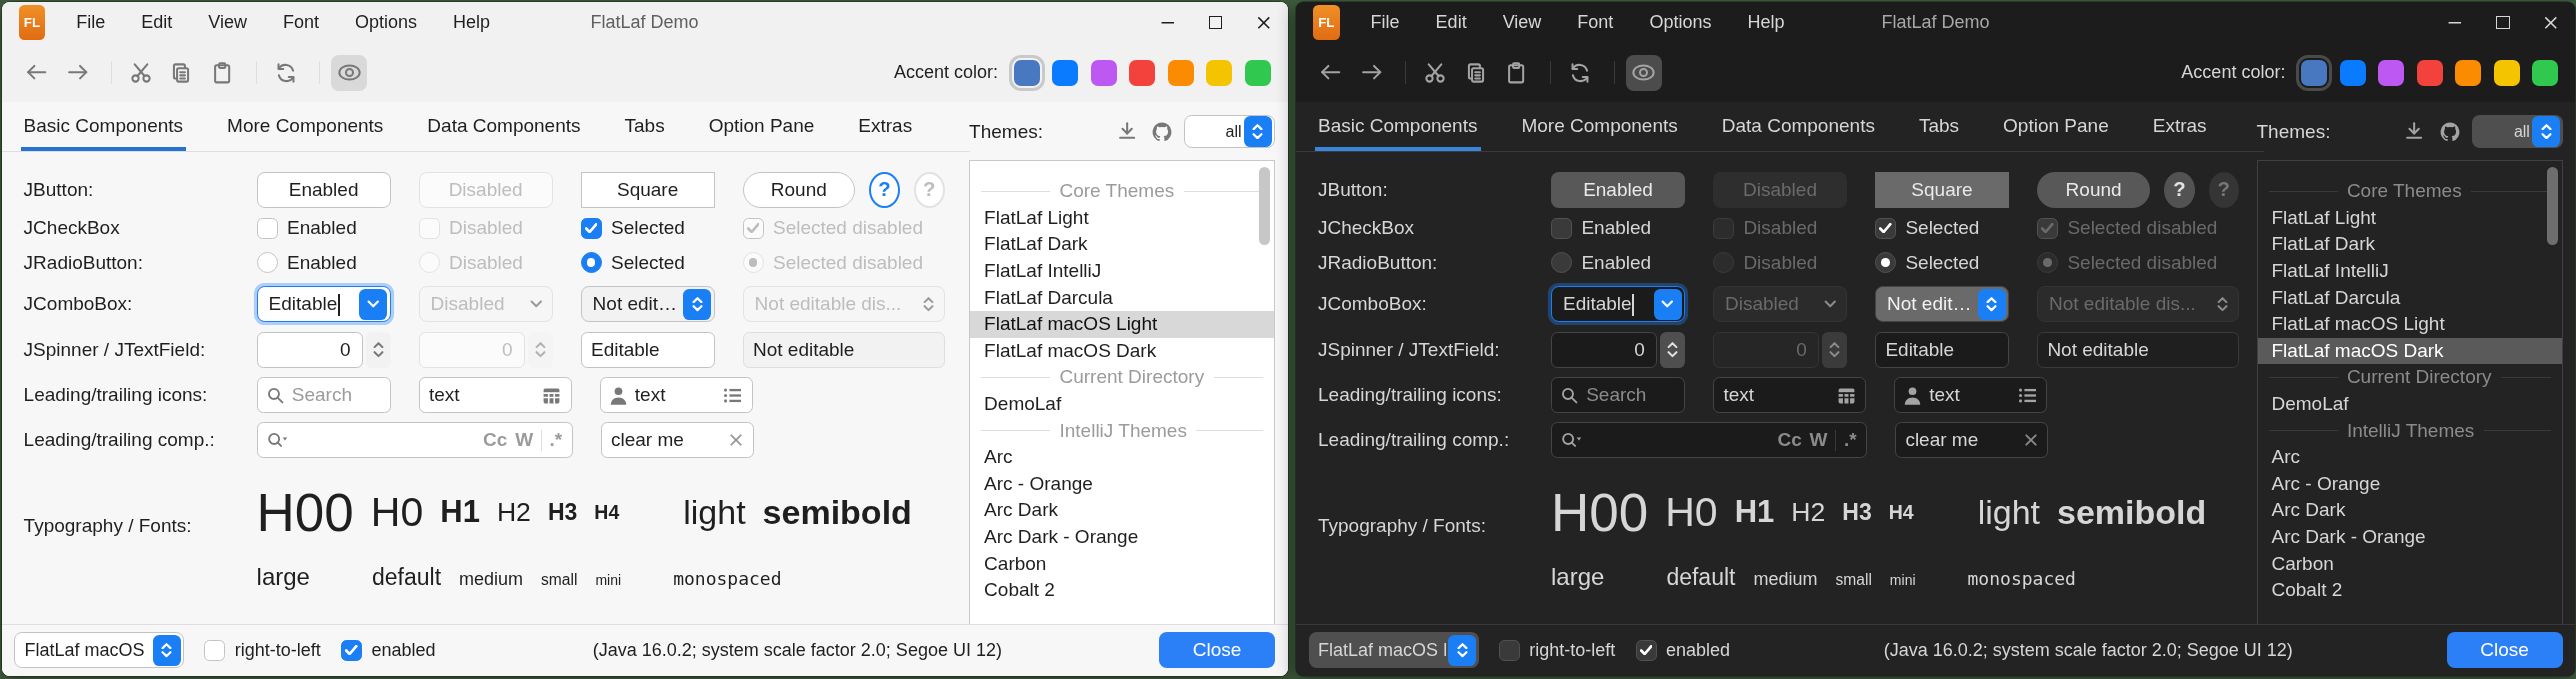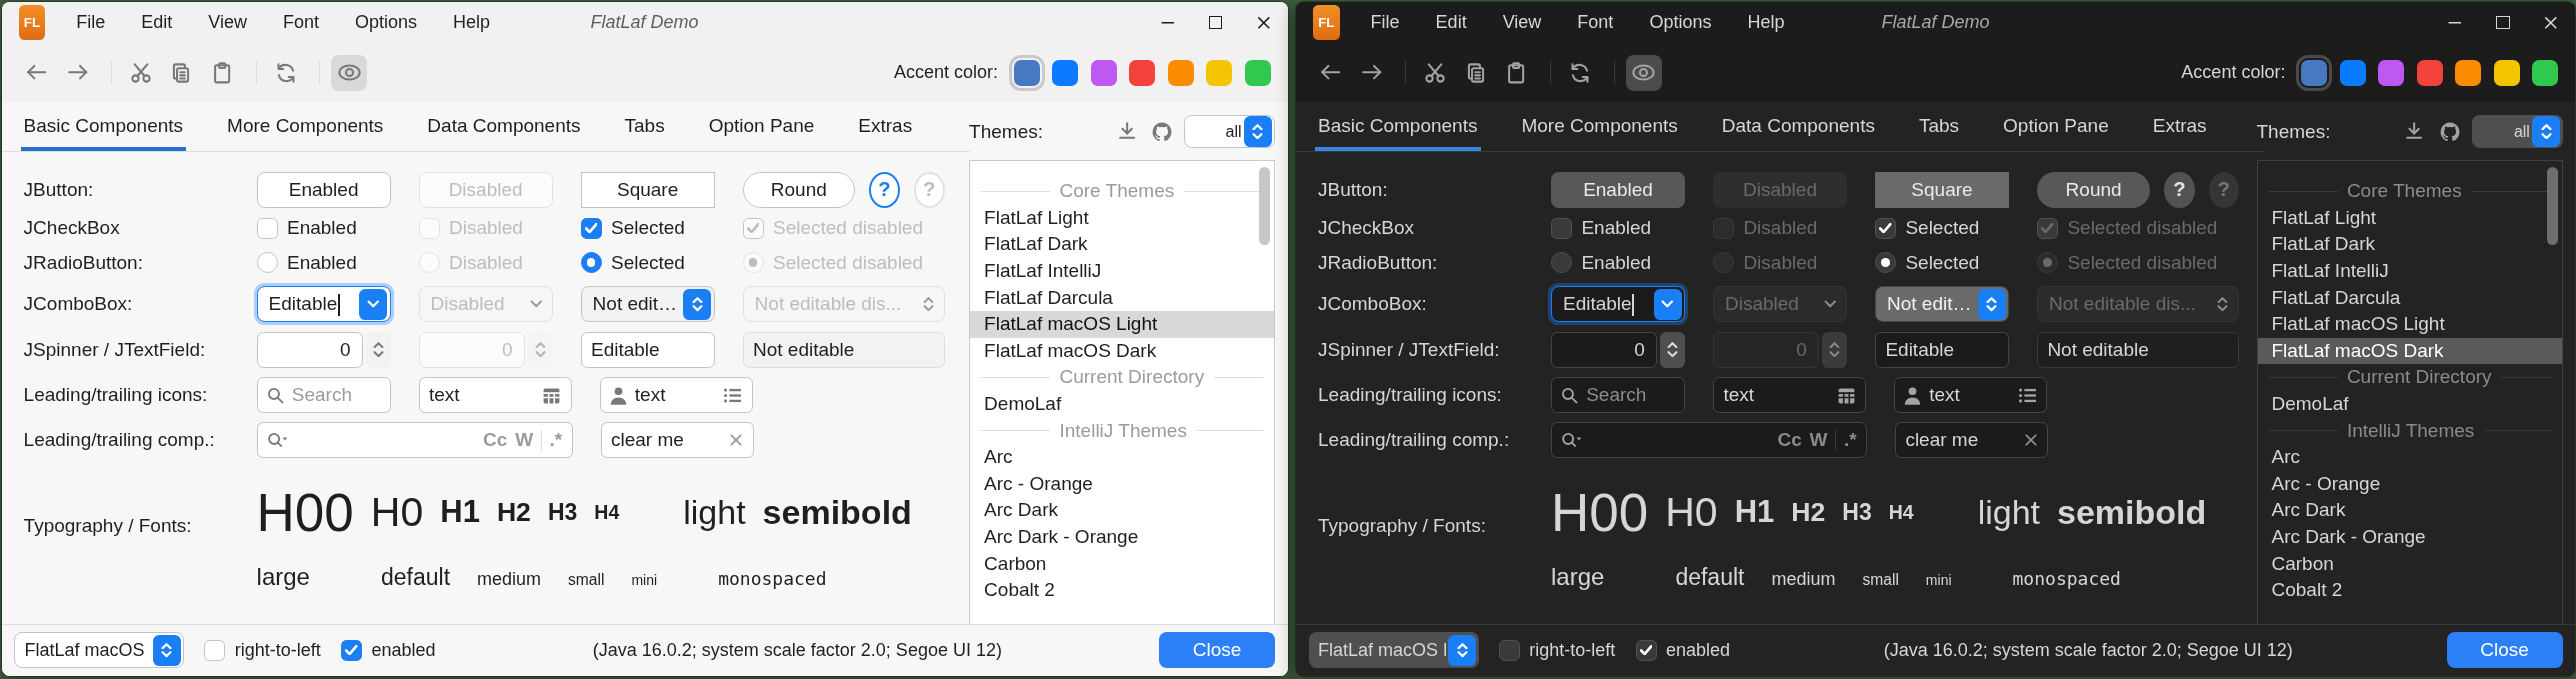--- a/index.html
+++ b/index.html
@@ -43,21 +43,21 @@
   .window.light { left:1.6px; width:1286px; }
   .window.dark  { left:1296px; width:1279px; }
 
   
   .titlebar { height:42px; background:var(--chrome); display:flex; align-items:center; position:relative; }
   .logo { width:26.6px; height:35px; margin-left:17px; border-radius:5.5px;
           background:linear-gradient(180deg,#f09027,#e06c12); color:#fff;
           font-weight:bold; font-size:13.3px; display:flex; align-items:center; justify-content:center; }
   .menus { display:flex; gap:36px; margin-left:31px; font-size:18px; }
   .menus span { cursor:default; }
-  .win-title { position:absolute; left:50%; transform:translateX(-50%); color:var(--title); font-size:18px;font-style:italic; }
+  .win-title { position:absolute; left:50%; transform:translateX(-50%); color:var(--title); font-size:18px; }
   .winbtns { margin-left:auto; display:flex; height:100%; }
   .winbtn { width:48px; height:100%; display:flex; align-items:center; justify-content:center; }
   .winbtn svg { stroke:var(--text); stroke-width:2; fill:none; }
   .maxbox { width:13.3px; height:13.3px; border:1.6px solid var(--text); }
 
   
   .toolbar { height:58px; background:var(--chrome); display:flex; align-items:center; padding:0 17px; }
   .tbtn { width:36px; height:36px; border-radius:7.8px; display:flex; align-items:center; justify-content:center; margin-right:4.7px; }
   .tbtn svg { stroke:var(--icon); fill:none; stroke-width:2.6; stroke-linecap:round; stroke-linejoin:round; }
   .tbtn.toggled { background:var(--toggle); }
@@ -146,23 +146,23 @@
   .tfield svg { stroke:var(--icon); fill:none; stroke-width:2.4; stroke-linecap:round; }
   .placeholder { color:var(--muted); }
   .iconfill { fill:var(--icon); stroke:none !important; }
   .matchbtns { display:flex; align-items:center; gap:7.8px; color:var(--muted); font-size:19px; font-weight:bold; }
   .matchsep { width:0.8px; height:20.3px; background:var(--soft-border); }
 
   
   .typo-row { display:flex; gap:28px; margin-top:20.3px; }
   .typo-block { padding-top:3.1px; }
   .typo-line1 { display:flex; align-items:center; gap:17px; }
-  .typo-line2 { display:flex; align-items:baseline; gap:27px; margin-top:20.3px; }
+  .typo-line2 { display:flex; align-items:baseline; gap:18px; margin-top:20.3px; }
   .h00{font-size:53px;} .h0{font-size:41px;} .h1{font-size:31px;font-weight:bold;}
-  .h2{font-size:26.6px;font-weight:bold;} .h3{font-size:23px;font-weight:bold;} .h4{font-size:19.5px;font-weight:bold;}
+  .h2{font-size:26.6px;font-weight:normal;} .h3{font-size:23px;font-weight:bold;} .h4{font-size:19.5px;font-weight:bold;}
   .tw-light{font-size:34px;font-weight:300;margin-left:47px;color:var(--text);}
   .tw-semibold{font-size:34px;font-weight:600;}
   .sz-large{font-size:24px;} .sz-default{font-size:23px;margin-left:44px;} .sz-medium{font-size:18px;}
   .sz-small{font-size:15.6px;} .sz-mini{font-size:14px;}
   .sz-mono{font-size:18px; font-family:"DejaVu Sans Mono", monospace; margin-left:34px;}
 
   
   .themes { position:absolute; top:11px; right:12.5px; width:306px; }
   .themes-header { display:flex; align-items:center; height:38px; }
   .themes-label { font-size:19px; }

